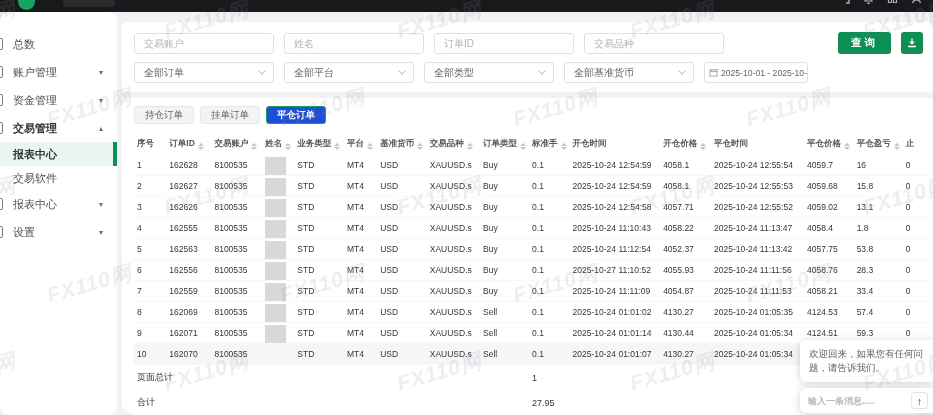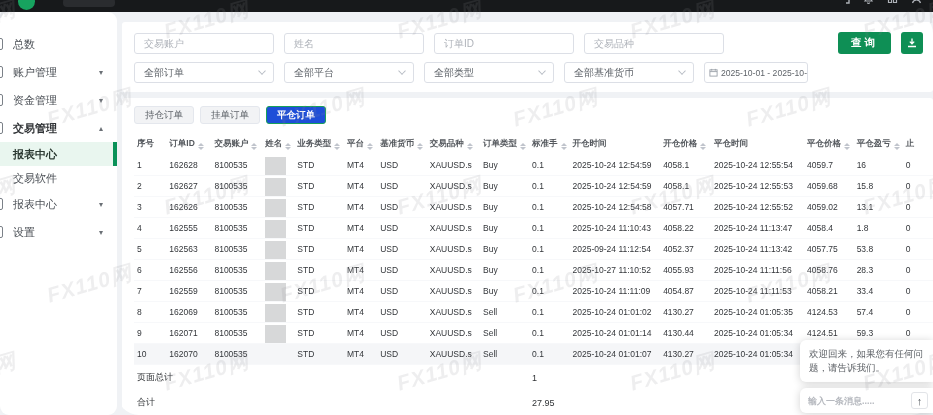--- a/index.html
+++ b/index.html
@@ -345,21 +345,21 @@
               <td>5</td>
               <td>162563</td>
               <td>8100535</td>
               <td><span class="redact"></span></td>
               <td>STD</td>
               <td>MT4</td>
               <td>USD</td>
               <td>XAUUSD.s</td>
               <td>Buy</td>
               <td>0.1</td>
-              <td>2025-09-24 11:12:54</td>
+              <td>2025-10-24 11:12:54</td>
               <td>4052.37</td>
               <td>2025-10-24 11:13:42</td>
               <td>4057.75</td>
               <td>53.8</td>
               <td>0</td>
             </tr>
             <tr>
               <td>6</td>
               <td>162556</td>
               <td>8100535</td>

